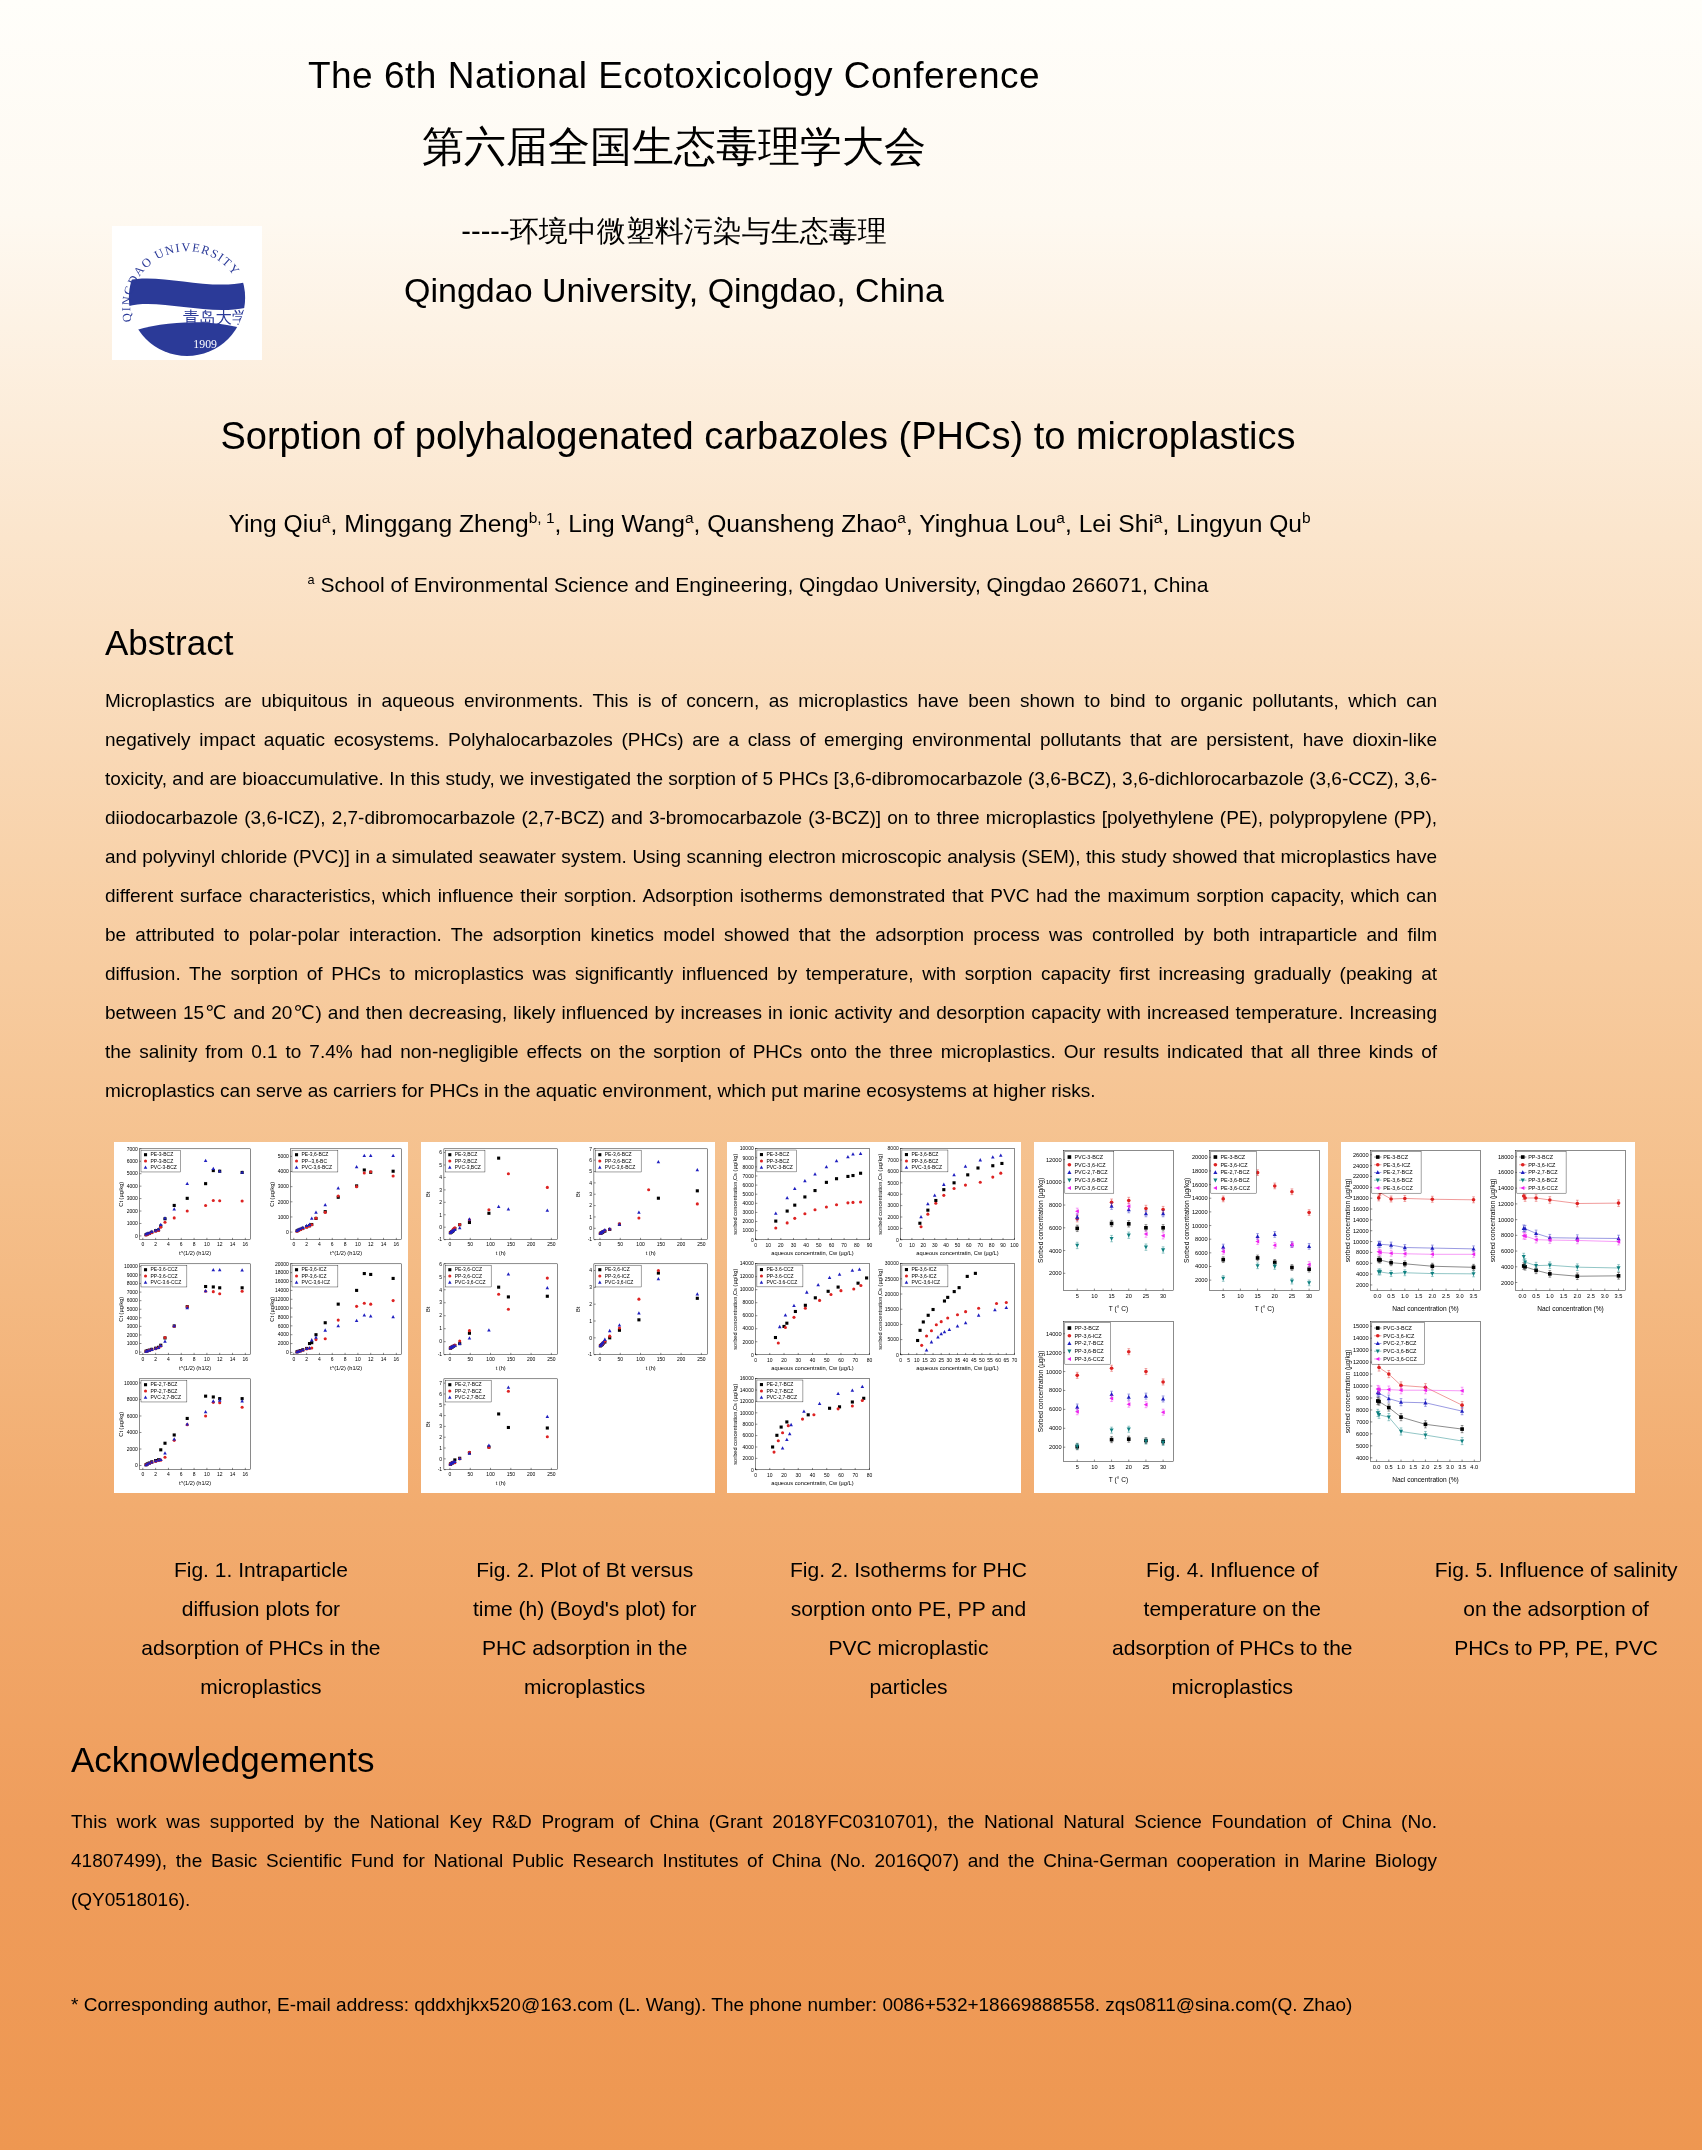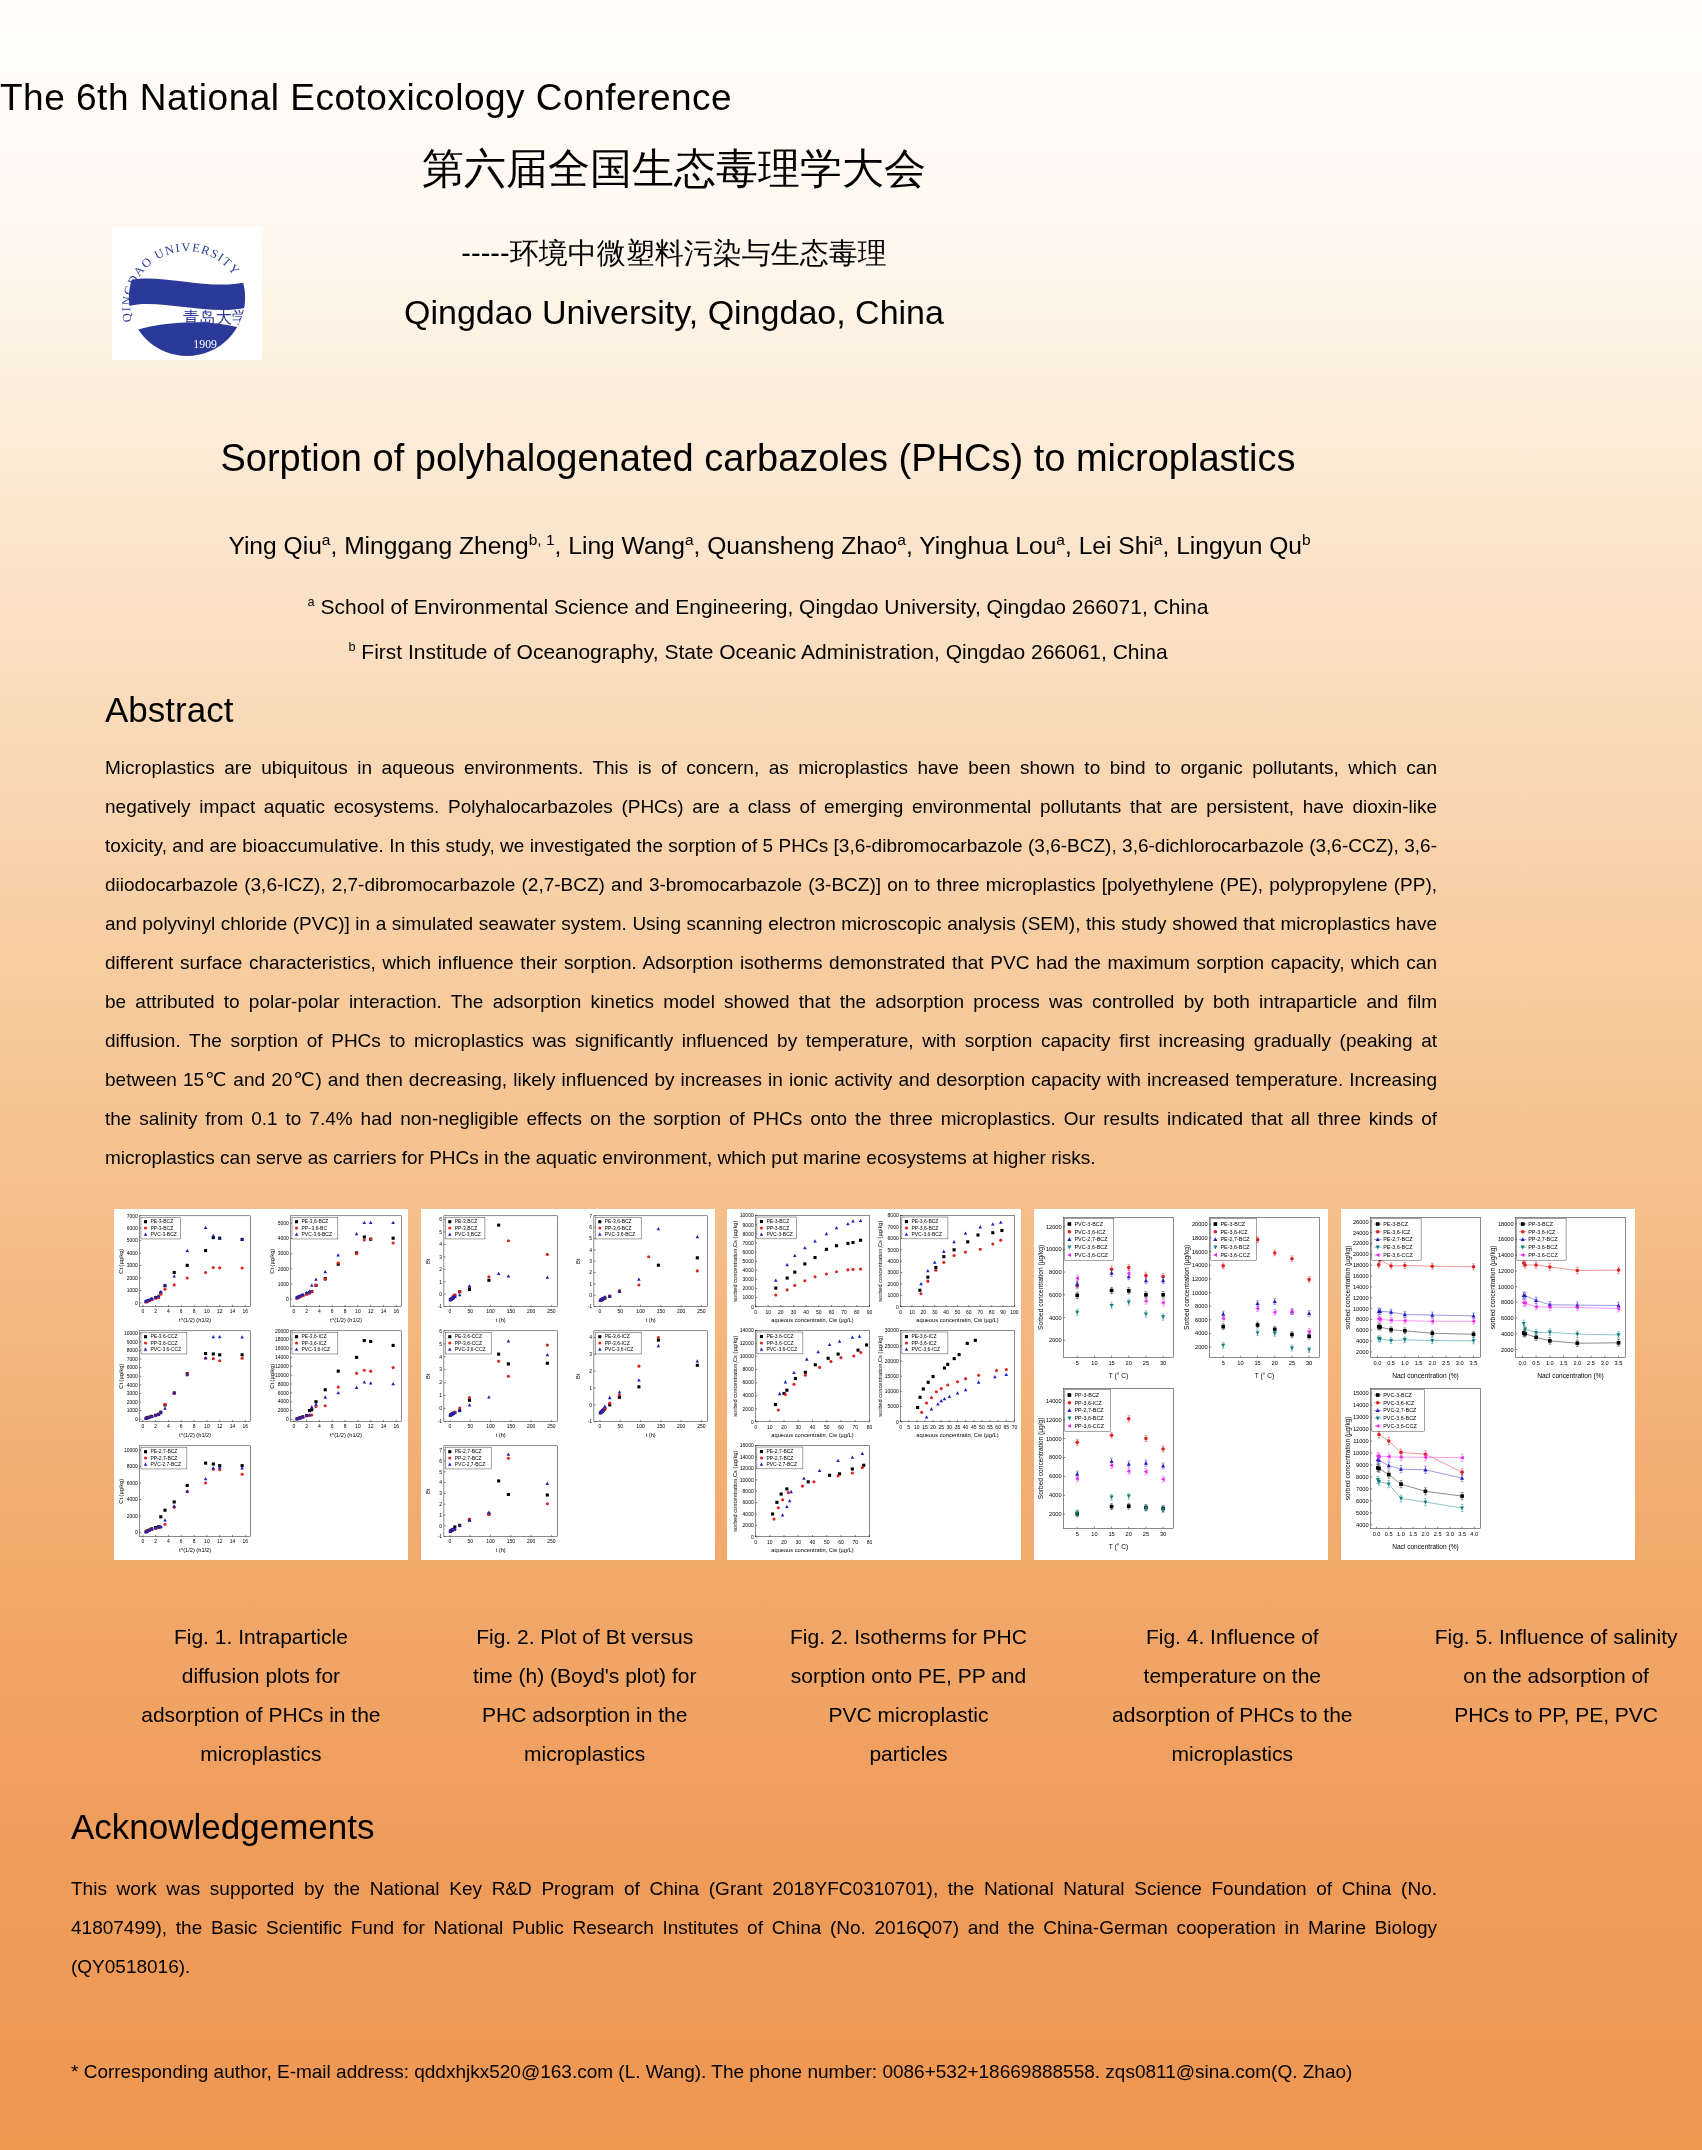--- a/index.html
+++ b/index.html
@@ -1,19 +1,19 @@
 <!DOCTYPE html>
 <html style="font-size:7.3px"><head>
 <meta charset="utf-8">
 <style>
   html,body{margin:0;padding:0;width:1703px;height:2151px;}
   body{font-family:"Liberation Sans","DejaVu Sans",sans-serif;color:#000;}
   .poster{position:relative;width:1703px;height:2151px;overflow:hidden;
     background:linear-gradient(180deg,#fffefa 0%,#fef9f1 10%,#fbe5cc 25%,#f8d2aa 40%,#f5c08c 55%,#f2ac6f 70%,#ef9d5c 85%,#ee9751 100%);}
-  .conf-en{padding-top:77px;width:1348px;text-align:left;font-size:37px;font-weight:400;letter-spacing:0.5px;}
+  .conf-en{padding-top:55px;width:1348px;text-align:center;font-size:37px;font-weight:400;letter-spacing:0.5px;}
   .conf-zh{margin-top:22px;width:1348px;text-align:center;font-size:42px;font-weight:400;}
   .conf-sub{margin-top:37px;width:1348px;text-align:center;font-size:29px;font-weight:400;}
   .conf-univ{margin-top:19px;width:1348px;text-align:center;font-size:34px;font-weight:400;}
   .logo{position:absolute;left:112px;top:226px;width:150px;height:134px;background:#fff;}
   .paper-title{margin-top:105px;width:1516px;text-align:center;font-size:38px;font-weight:400;}
   .authors{margin-top:51px;width:1539px;text-align:center;font-size:24.6px;font-weight:400;}
   .authors sup{font-size:15.5px;}
   .affil{width:1516px;text-align:center;font-size:21px;font-weight:400;}
   .affil-a{margin-top:35px;}
   .affil-b{margin-top:15.5px;}
@@ -61,21 +61,20 @@
   <div class="conf-en">The 6th National Ecotoxicology Conference</div>
   <div class="conf-zh">第六届全国生态毒理学大会</div>
   <div class="conf-sub">-----环境中微塑料污染与生态毒理</div>
   <div class="conf-univ">Qingdao University, Qingdao, China</div>
 
   <div class="paper-title">Sorption of polyhalogenated carbazoles (PHCs) to microplastics</div>
 
   <p class="authors" id="authors"><span>Ying Qiu</span><sup>a</sup>, <span>Minggang Zheng</span><sup>b, 1</sup>, <span>Ling Wang</span><sup>a</sup>, <span>Quansheng Zhao</span><sup>a</sup>, <span>Yinghua Lou</span><sup>a</sup>, <span>Lei Shi</span><sup>a</sup>, <span>Lingyun Qu</span><sup>b</sup></p>
 
   <p class="affil affil-a" id="affil-a"><sup>a</sup> School of Environmental Science and Engineering, Qingdao University, Qingdao 266071, China</p>
-  <p class="affil affil-b" id="affil-b"><sup>b</sup> First Institude of Oceanography, State Oceanic Administration, Qingdao 266061, China</p>
 
   <div class="sec-head abs-head">Abstract</div>
   <div class="abs-body">Microplastics are ubiquitous in aqueous environments. This is of concern, as microplastics have been shown to bind to organic pollutants, which can negatively impact aquatic ecosystems. Polyhalocarbazoles (PHCs) are a class of emerging environmental pollutants that are persistent, have dioxin-like toxicity,  and are bioaccumulative. In this study, we investigated the sorption of 5 PHCs [3,6-dibromocarbazole (3,6-BCZ), 3,6-dichlorocarbazole (3,6-CCZ), 3,6-diiodocarbazole (3,6-ICZ), 2,7-dibromocarbazole (2,7-BCZ) and 3-bromocarbazole (3-BCZ)] on to three microplastics [polyethylene (PE), polypropylene (PP), and polyvinyl chloride (PVC)] in a simulated seawater system. Using scanning electron microscopic analysis (SEM), this study showed that microplastics have different surface characteristics, which influence their sorption. Adsorption isotherms demonstrated that PVC had the maximum sorption capacity, which can be attributed to polar-polar interaction. The adsorption kinetics model showed that the adsorption process was controlled by both intraparticle and film diffusion. The sorption of PHCs to microplastics was significantly influenced by temperature, with sorption capacity first increasing gradually (peaking at between 15℃ and 20℃) and then decreasing, likely influenced by increases in ionic activity and desorption capacity with increased temperature. Increasing the salinity from 0.1 to 7.4% had non-negligible effects on the sorption of PHCs onto the three microplastics. Our results indicated that all three kinds of microplastics can serve as carriers for PHCs in the aquatic environment, which put marine ecosystems at higher risks.</div>
 
   <div class="fig-row">
     <div class="fig-panel">
         <div class="subgrid">
           <svg width="139" height="113" viewBox="0 0 306 248">
             <rect x="52" y="8" width="244" height="200" fill="#ffffff" stroke="#000" stroke-width="1"></rect>
             <line x1="59.052023121387286" y1="208" x2="59.052023121387286" y2="204" stroke="#000" stroke-width="1"></line>

